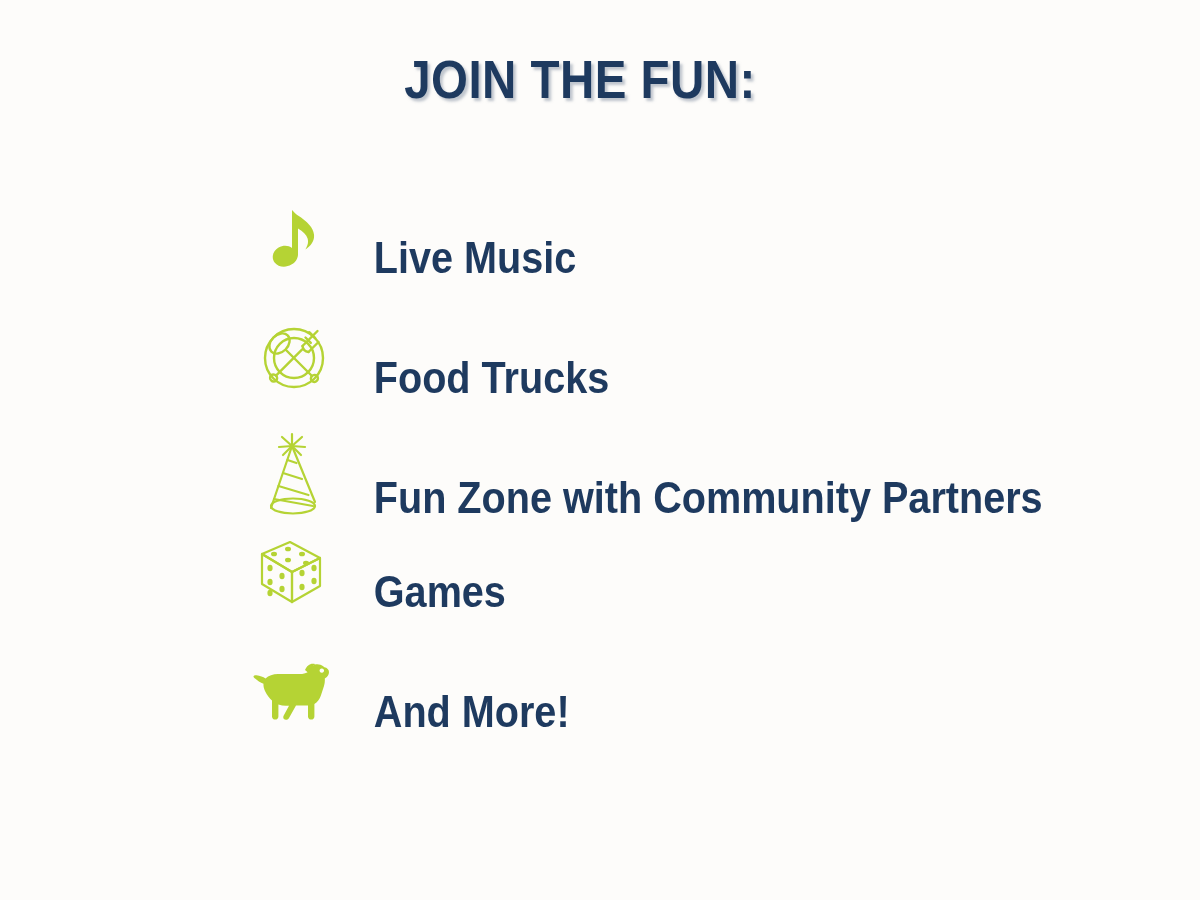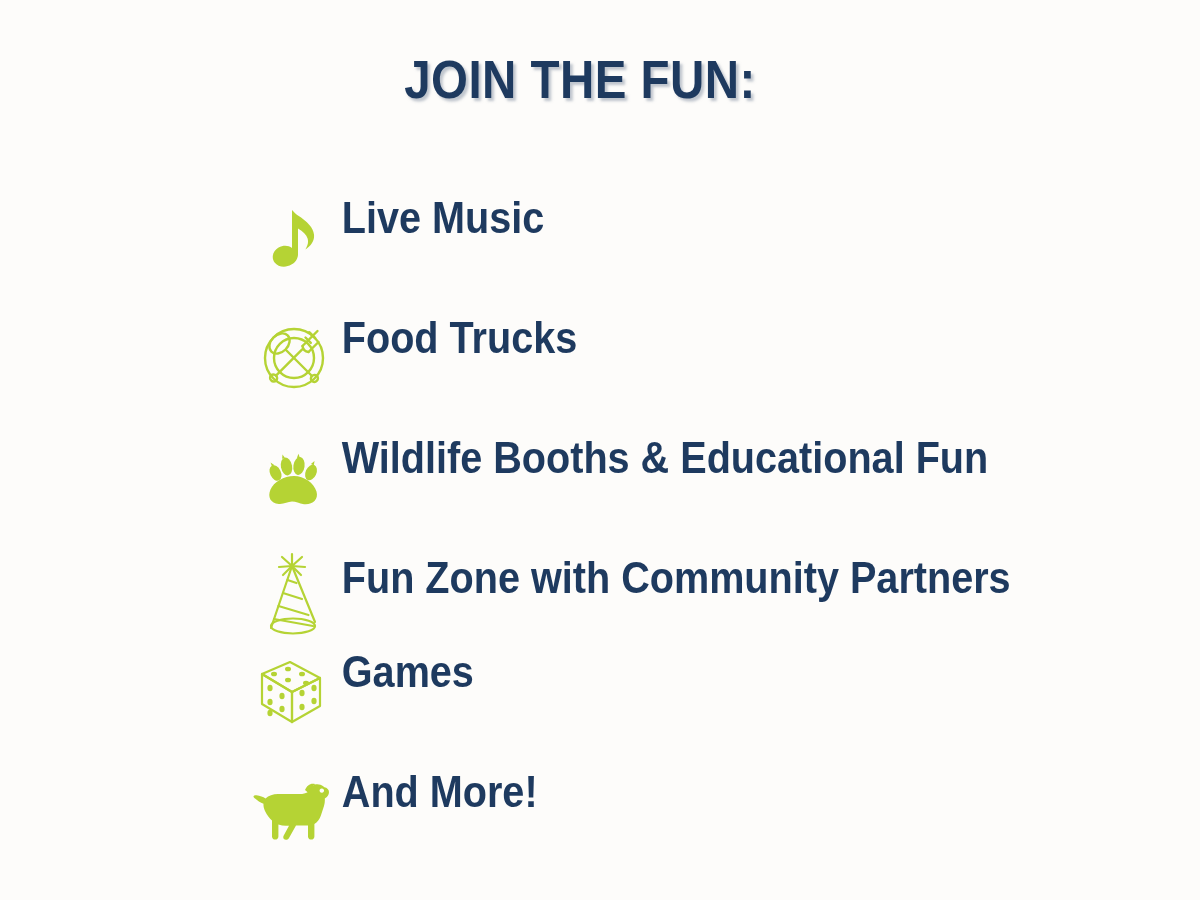--- a/index.html
+++ b/index.html
@@ -46,23 +46,24 @@
   #fun-list {
     position: absolute;
     top: 196px;
     left: 248px;
     width: 900px;
     list-style: none;
   }
 
   .fun-item {
     display: flex;
-    align-items: flex-start;
+    align-items: flex-end;
     height: 84px;
     margin-bottom: 26px;
+    gap: 32px;
   }
   .fun-item.tight { margin-bottom: 10px; }
   .fun-item.gap-lg { margin-bottom: 36px; }
 
   .icon-box {
     width: 92px;
     min-width: 92px;
     height: 84px;
     display: flex;
     align-items: center;
@@ -118,41 +119,20 @@
             <path d="M53.5 33 L63.5 23"></path>
             <path d="M47.5 27 a7 7 0 0 0 6 6"></path>
             <path d="M47.2 30.4 L21 56.6"></path>
             <path d="M21 56.6 a3.4 3.4 0 1 0 -4.8 4.8 a3.4 3.4 0 1 0 4.8 -4.8"></path>
           </g>
         </svg>
       </span>
       <span class="fun-label">Food Trucks</span>
     </li>
 
-    <li class="fun-item gap-lg">
-      <span class="icon-box">
-        <svg width="72" height="72" viewBox="0 0 72 72" aria-hidden="true">
-          <g fill="#b5d334">
-
-            <path d="M36 34 C46 34 56 41 58.5 49.5 C60.8 57.6 54.5 63 46 62.2 C41 61.7 38 59.6 34 59.6 C29.5 59.6 26 62.5 20.8 62 C12.6 61.2 9.4 55.4 12.4 47.8 C15.6 39.8 26 34 36 34 Z"></path>
-
-            <ellipse cx="17.5" cy="31" rx="5.4" ry="8.2" transform="rotate(-26 17.5 31)"></ellipse>
-            <ellipse cx="28.5" cy="24.5" rx="5.6" ry="9" transform="rotate(-11 28.5 24.5)"></ellipse>
-            <ellipse cx="41" cy="24" rx="5.6" ry="9" transform="rotate(8 41 24)"></ellipse>
-            <ellipse cx="53" cy="30.5" rx="5.4" ry="8.2" transform="rotate(24 53 30.5)"></ellipse>
-
-            <path d="M12.6 20.5 L16.5 23.2 L13.9 24.6 Z"></path>
-            <path d="M24.5 12.5 L27.2 16.2 L24.1 16.8 Z"></path>
-            <path d="M40.5 11.8 L42 16.2 L38.9 15.7 Z"></path>
-            <path d="M56.5 19 L55.8 23.6 L52.9 22 Z"></path>
-          </g>
-        </svg>
-      </span>
-      <span class="fun-label">Wildlife Booths &amp; Educational Fun</span>
-    </li>
 
     <li class="fun-item tight">
       <span class="icon-box">
         <svg width="66" height="92" viewBox="0 0 66 92" aria-hidden="true">
           <g fill="none" stroke="#b5d334" stroke-width="2.2" stroke-linecap="round" stroke-linejoin="round">
 
             <path d="M31 14 L10 76"></path>
             <path d="M31 14 L54 70"></path>
 
             <ellipse cx="32" cy="74" rx="22" ry="7.5"></ellipse>

